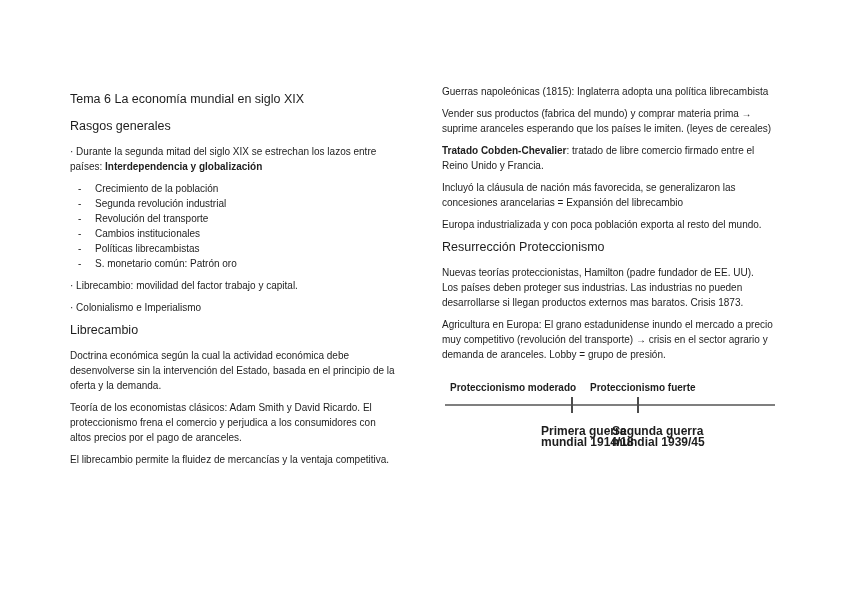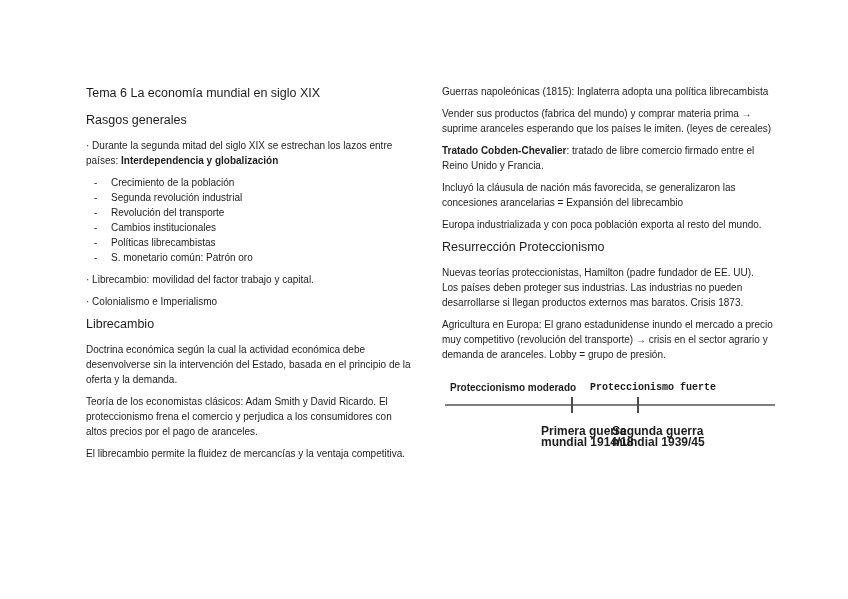--- a/index.html
+++ b/index.html
@@ -14,23 +14,22 @@
     background: #ffffff;
     font-family: "Liberation Sans", sans-serif;
     color: #1d1d1d;
     overflow: hidden;
   }
   .col {
     position: absolute;
   }
   .col-left {
     left: 70px;
-    top: 85px;
+    top: 91px;
     width: 370px;
-    margin-left: 16px;
   }
   .col-right {
     left: 442px;
     top: 84px;
     width: 372px;
   }
   h1.doc-title {
     font-size: 12.5px;
     font-weight: 400;
     line-height: 16px;
@@ -79,21 +78,21 @@
     margin-top: 8px;
   }
   .tl-label {
     position: absolute;
     top: 12px;
     font-size: 10px;
     font-weight: 700;
     white-space: nowrap;
   }
   .tl-label-left { left: 8px; }
-  .tl-label-right { left: 148px; font-family: Liberation Mono, monospace; }
+  .tl-label-right { left: 148px; }
   .tl-line {
     position: absolute;
     left: 3px;
     top: 34px;
     width: 330px;
     height: 2px;
     background: #7f7f7f;
   }
   .tl-tick {
     position: absolute;

